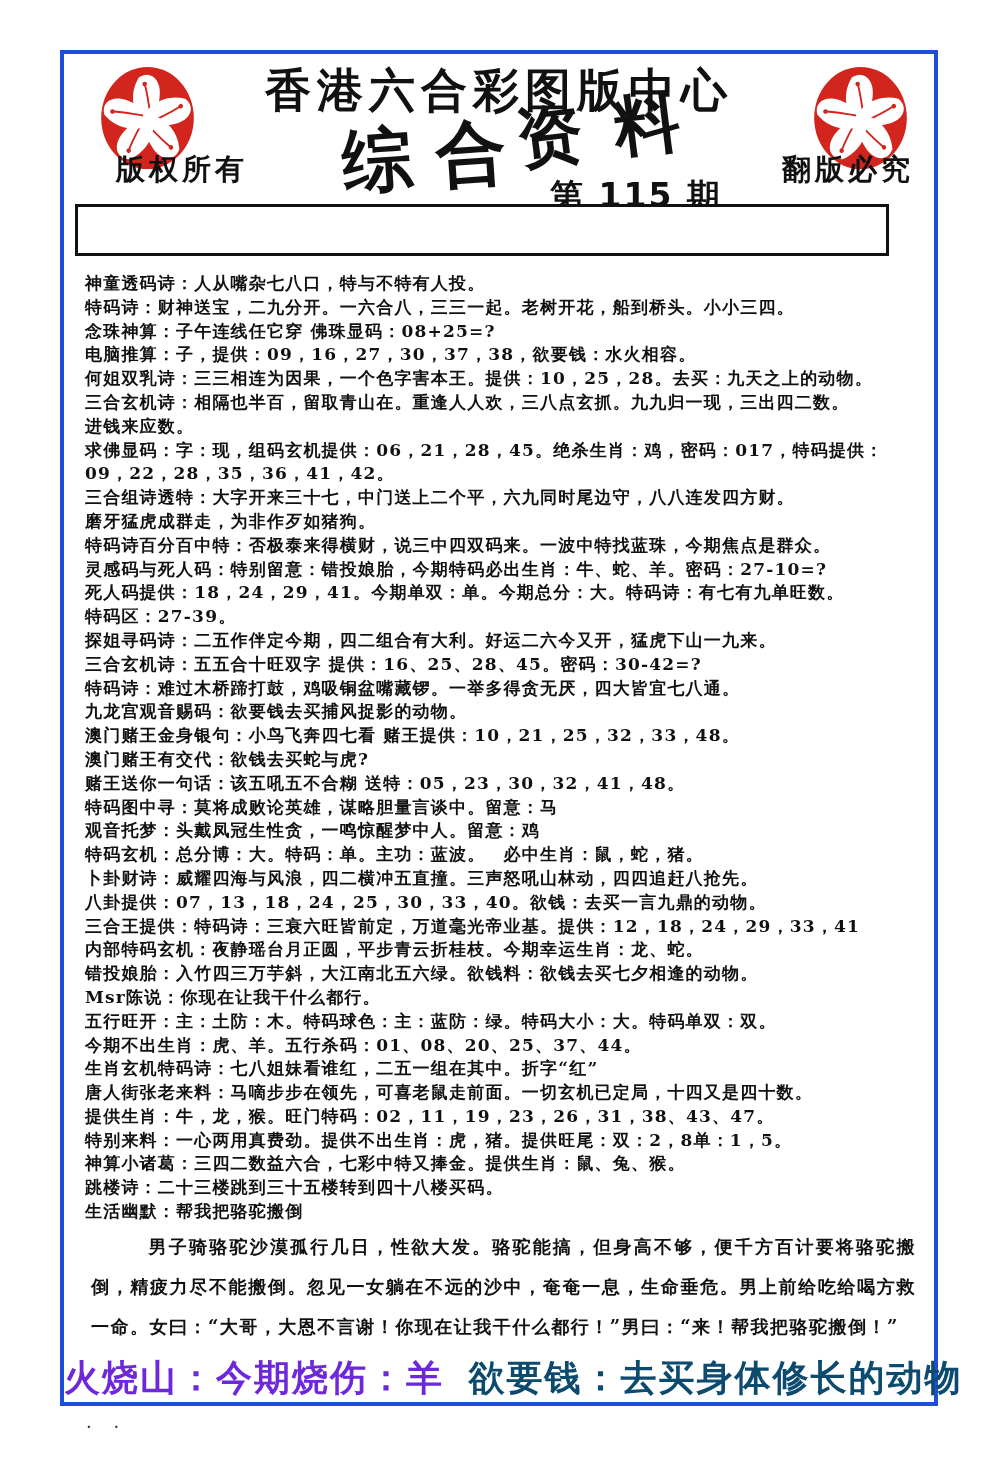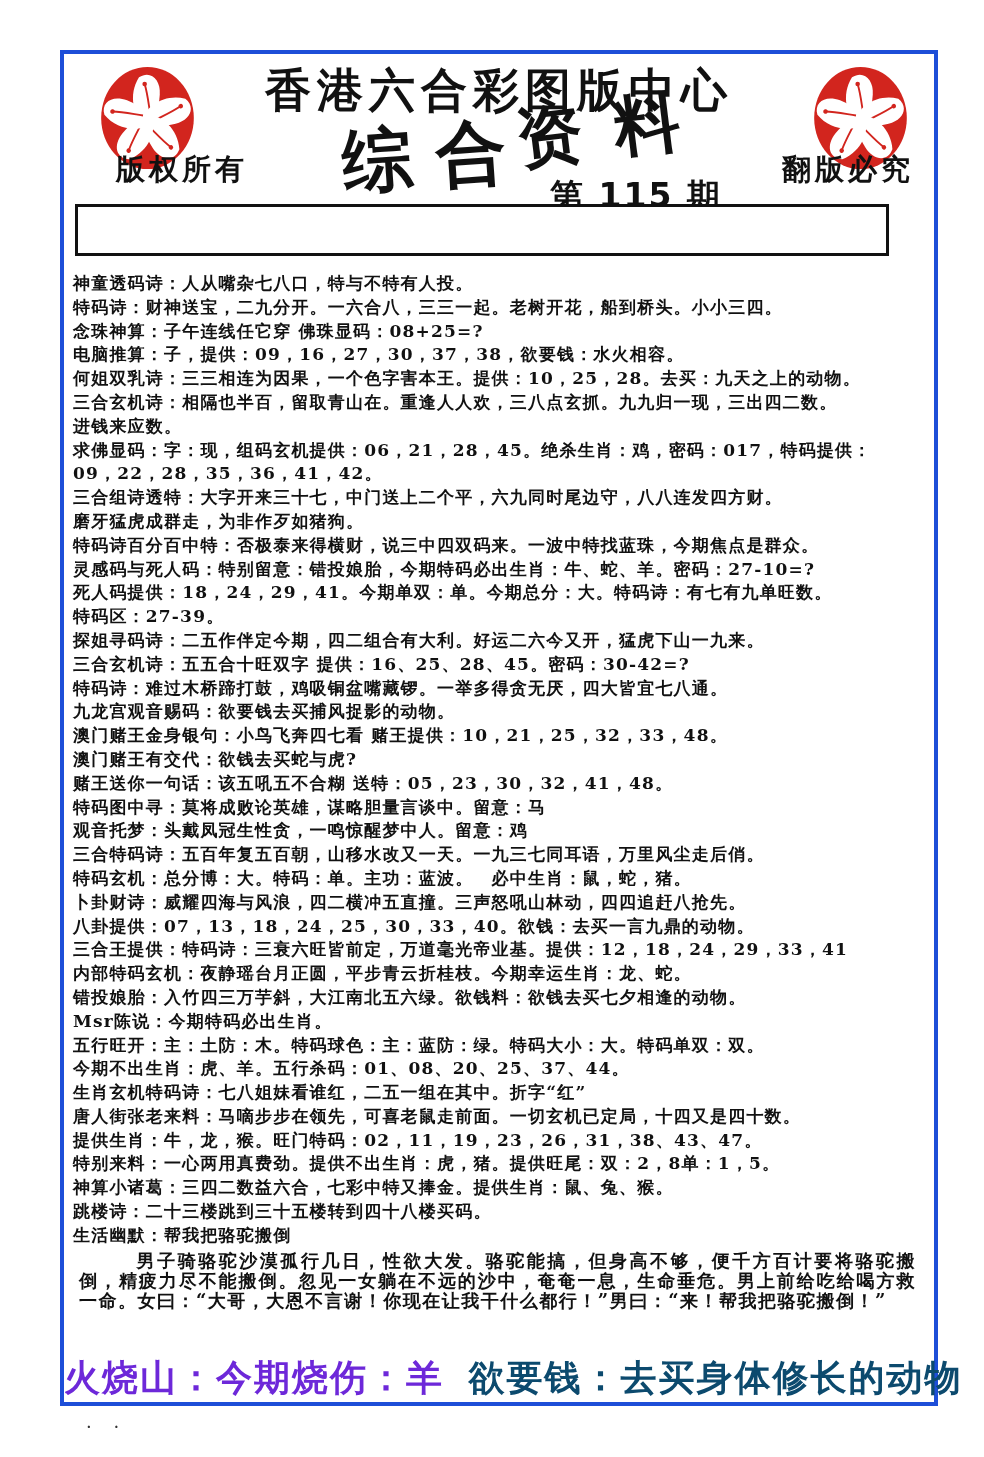--- a/index.html
+++ b/index.html
@@ -54,32 +54,32 @@
   .logo.left{left:36px;}
   .logo.right{right:26px;}
   
   .notice-box{
     position:absolute;left:11px;top:150px;
     width:808px;height:46px;
     border:3px solid #111;background:#fff;
   }
   
   .body-lines{
-    position:absolute;left:9px;top:218px;right:4px;
+    position:absolute;left:21px;top:218px;right:4px;
   }
   .line{
     height:23.8px;line-height:23.8px;
     font-size:17px;font-weight:700;letter-spacing:1.2px;
     white-space:nowrap;
   }
   .joke{
     margin-top:3px;
     padding:0 14px 0 6px;
     font-size:18px;font-weight:700;letter-spacing:1.5px;
-    line-height:20px;
+    line-height:40px;
     text-indent:3.2em;
     text-align:justify;
   }
   
   .footer-line{
     position:absolute;left:0;top:1300px;width:100%;
     text-align:center;white-space:nowrap;
     font-size:36px;font-weight:900;letter-spacing:2px;
     font-family:"DejaVu Sans","Liberation Sans",sans-serif;
   }
@@ -163,28 +163,27 @@
           <div class="line">特码区：27-39。</div>
           <div class="line">探姐寻码诗：二五作伴定今期，四二组合有大利。好运二六今又开，猛虎下山一九来。</div>
           <div class="line">三合玄机诗：五五合十旺双字 提供：16、25、28、45。密码：30-42=?</div>
           <div class="line">特码诗：难过木桥蹄打鼓，鸡吸铜盆嘴藏锣。一举多得贪无厌，四大皆宜七八通。</div>
           <div class="line">九龙宫观音赐码：欲要钱去买捕风捉影的动物。</div>
           <div class="line">澳门赌王金身银句：小鸟飞奔四七看 赌王提供：10，21，25，32，33，48。</div>
           <div class="line">澳门赌王有交代：欲钱去买蛇与虎?</div>
           <div class="line">赌王送你一句话：该五吼五不合糊 送特：05，23，30，32，41，48。</div>
           <div class="line">特码图中寻：莫将成败论英雄，谋略胆量言谈中。留意：马</div>
           <div class="line">观音托梦：头戴凤冠生性贪，一鸣惊醒梦中人。留意：鸡</div>
-          <div class="line">三合特码诗：五百年复五百朝，山移水改又一天。一九三七同耳语，万里风尘走后俏。</div>
           <div class="line">特码玄机：总分博：大。特码：单。主功：蓝波。　必中生肖：鼠，蛇，猪。</div>
           <div class="line">卜卦财诗：威耀四海与风浪，四二横冲五直撞。三声怒吼山林动，四四追赶八抢先。</div>
           <div class="line">八卦提供：07，13，18，24，25，30，33，40。欲钱：去买一言九鼎的动物。</div>
           <div class="line">三合王提供：特码诗：三衰六旺皆前定，万道毫光帝业基。提供：12，18，24，29，33，41</div>
           <div class="line">内部特码玄机：夜静瑶台月正圆，平步青云折桂枝。今期幸运生肖：龙、蛇。</div>
           <div class="line">错投娘胎：入竹四三万芋斜，大江南北五六绿。欲钱料：欲钱去买七夕相逢的动物。</div>
-          <div class="line">Msr陈说：今期特码必出生肖。</div>
+          <div class="line">Msr陈说：你现在让我干什么都行。</div>
           <div class="line">五行旺开：主：土防：木。特码球色：主：蓝防：绿。特码大小：大。特码单双：双。</div>
           <div class="line">今期不出生肖：虎、羊。五行杀码：01、08、20、25、37、44。</div>
           <div class="line">生肖玄机特码诗：七八姐妹看谁红，二五一组在其中。折字“红”</div>
           <div class="line">唐人街张老来料：马嘀步步在领先，可喜老鼠走前面。一切玄机已定局，十四又是四十数。</div>
           <div class="line">提供生肖：牛，龙，猴。旺门特码：02，11，19，23，26，31，38、43、47。</div>
           <div class="line">特别来料：一心两用真费劲。提供不出生肖：虎，猪。提供旺尾：双：2，8单：1，5。</div>
           <div class="line">神算小诸葛：三四二数益六合，七彩中特又捧金。提供生肖：鼠、兔、猴。</div>
           <div class="line">跳楼诗：二十三楼跳到三十五楼转到四十八楼买码。</div>
           <div class="line">生活幽默：帮我把骆驼搬倒</div>
         </div>

